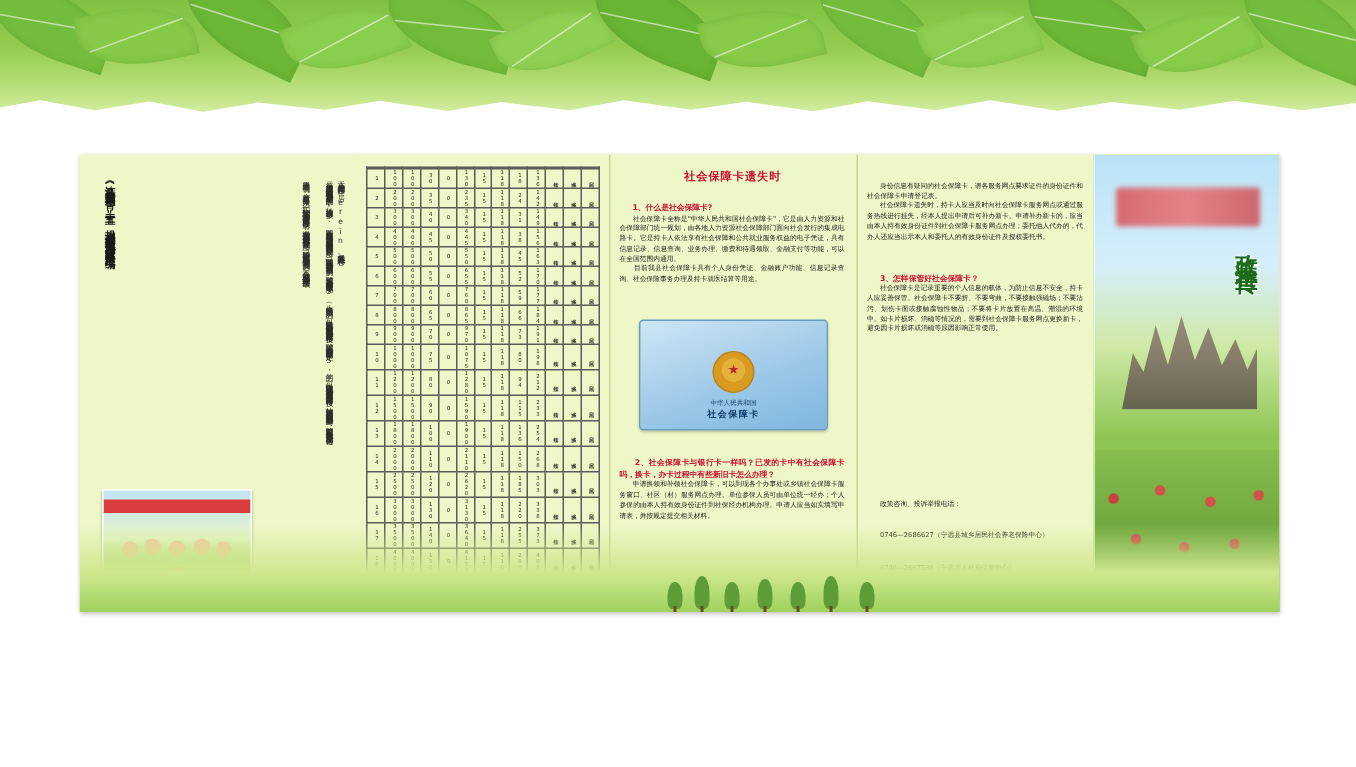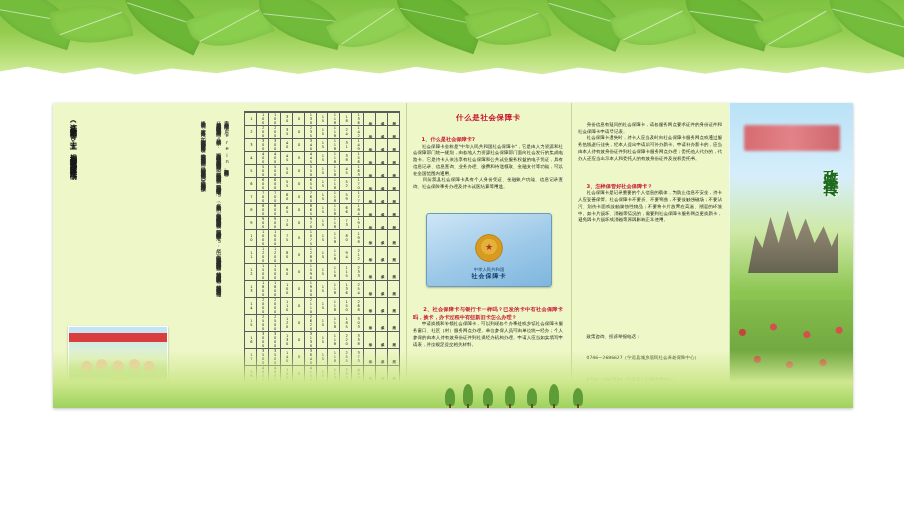--- a/index.html
+++ b/index.html
@@ -588,21 +588,21 @@
               <td>城乡</td>
               <td>居民</td>
             </tr>
           </tbody>
       </table>
     </div>
   </div>
   <div class="vline" style="left:353px;"></div>
 
   <div class="panel p3">
-    <div class="art-title">什么是社会保障卡</div>
+    <div class="art-title">社会保障卡遗失时</div>
     <div class="body-col">
       <span class="sec-h">1、什么是社会保障卡?</span>
       <span>社会保障卡全称是"中华人民共和国社会保障卡"，它是由人力资源和社会保障部门统一规划，由各地人力资源社会保障部门面向社会发行的集成电路卡。它是持卡人依法享有社会保障和公共就业服务权益的电子凭证，具有信息记录、信息查询、业务办理、缴费和待遇领取、金融支付等功能，可以在全国范围内通用。</span>
       <span>目前我县社会保障卡具有个人身份凭证、金融账户功能、信息记录查询、社会保险事务办理及持卡就医结算等用途。</span>
     </div>
     <div class="card-img">
       <div class="emblem"></div>
       <div class="cap">中华人民共和国</div>
       <div class="cap2">社会保障卡</div>
     </div>

